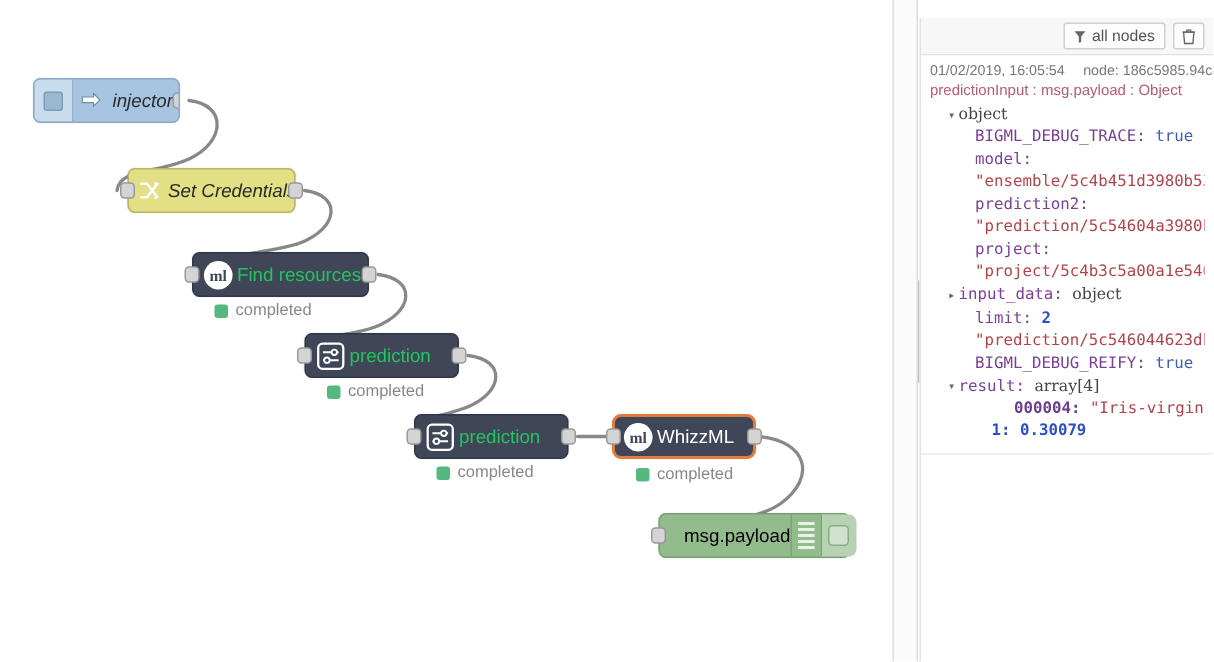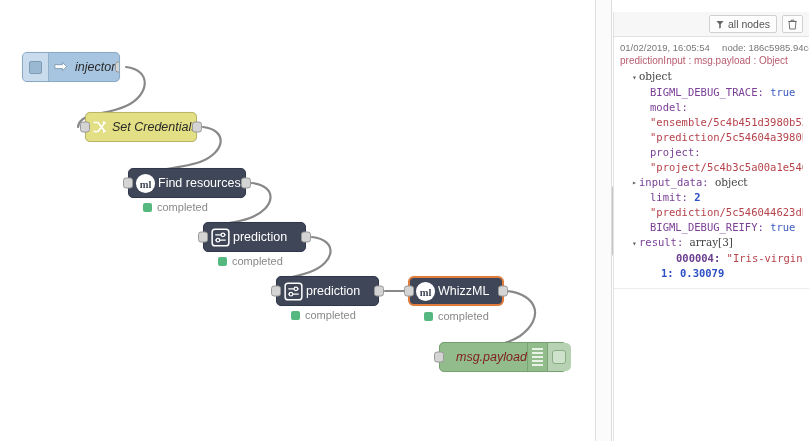--- a/index.html
+++ b/index.html
@@ -126,21 +126,21 @@
   #node-credentials .nlabel {
     font-style: italic;
     color: #2a2a2a;
   }
 
   
   .node.dark {
     background: #3f4657;
     border-color: #30374a;
   }
-  .node.dark .nlabel { color: #ffffff; }
+  .node.dark .nlabel { color: #22c55e; }
 
   #node-find { left: 128px; top: 168px; width: 118px; }
   #node-pred1 { left: 203px; top: 222px; width: 103px; }
   #node-pred2 { left: 276px; top: 276px; width: 103px; }
 
   .node.dark .ico {
     width: 26px; flex: 0 0 26px;
     display: flex; align-items: center; justify-content: center;
     margin-left: 3px;
   }
@@ -163,25 +163,24 @@
   
   #node-debug {
     left: 439px; top: 342px;
     width: 128px;
     background: #93bc8d;
     border-color: #76a070;
     justify-content: space-between;
     padding: 0 0 0 6px;
   }
   #node-debug .nlabel {
-    color: #7f1d1d;
+    color: #000000;
     flex: 1;
     text-align: left;
     padding-left: 10px;
-    font-style: italic;
   }
   #node-debug .bars {
     width: 20px; height: 100%;
     border-left: 1px solid #7aa474;
     display: flex; flex-direction: column;
     align-items: center; justify-content: center;
     gap: 2px;
     flex: 0 0 20px;
   }
   #node-debug .bars span {
@@ -458,27 +457,28 @@
         <span>01/02/2019, 16:05:54</span>
         <span class="sep"></span>
         <span>node: 186c5985.94c876</span>
       </div>
       <div id="msg-topic">predictionInput : msg.payload : Object</div>
       <div class="tree" id="msg-tree">
           <div class="row ind1"><span class="caret">▾</span><span class="type">object</span></div>
           <div class="row ind2"><span class="caret"></span><span class="key">BIGML_DEBUG_TRACE:</span><span> </span><span class="vbool">true</span></div>
           <div class="row ind2"><span class="caret"></span><span class="key">model:</span></div>
           <div class="row ind2"><span class="caret"></span><span></span><span class="vstr">"ensemble/5c4b451d3980b5340f01</span></div>
+          <div class="row ind2"><span class="caret"></span><span class="key">prediction2:</span></div>
           <div class="row ind2"><span class="caret"></span><span></span><span class="vstr">"prediction/5c54604a3980b5295e</span></div>
           <div class="row ind2"><span class="caret"></span><span class="key">project:</span></div>
           <div class="row ind2"><span class="caret"></span><span></span><span class="vstr">"project/5c4b3c5a00a1e5464c004</span></div>
           <div class="row ind1"><span class="caret">▸</span><span class="key">input_data:</span><span> </span><span class="type">object</span></div>
           <div class="row ind2"><span class="caret"></span><span class="key">limit:</span><span> </span><span class="vnum">2</span></div>
           <div class="row ind2"><span class="caret"></span><span></span><span class="vstr">"prediction/5c546044623db85ed8</span></div>
           <div class="row ind2"><span class="caret"></span><span class="key">BIGML_DEBUG_REIFY:</span><span> </span><span class="vbool">true</span></div>
-          <div class="row ind1"><span class="caret">▾</span><span class="key">result:</span><span> </span><span class="type">array[3]</span></div>
+          <div class="row ind1"><span class="caret">▾</span><span class="key">result:</span><span> </span><span class="type">array[4]</span></div>
           <div class="row ind4"><span class="caret"></span><span class="keyb">000004:</span><span> </span><span class="vstr">"Iris-virginica"</span></div>
           <div class="row ind3"><span class="caret"></span><span class="idx">1:</span><span> </span><span class="vnum">0.30079</span></div>
         </div>
     </div>
 
   </div>
 </div>
 
 </body></html>

